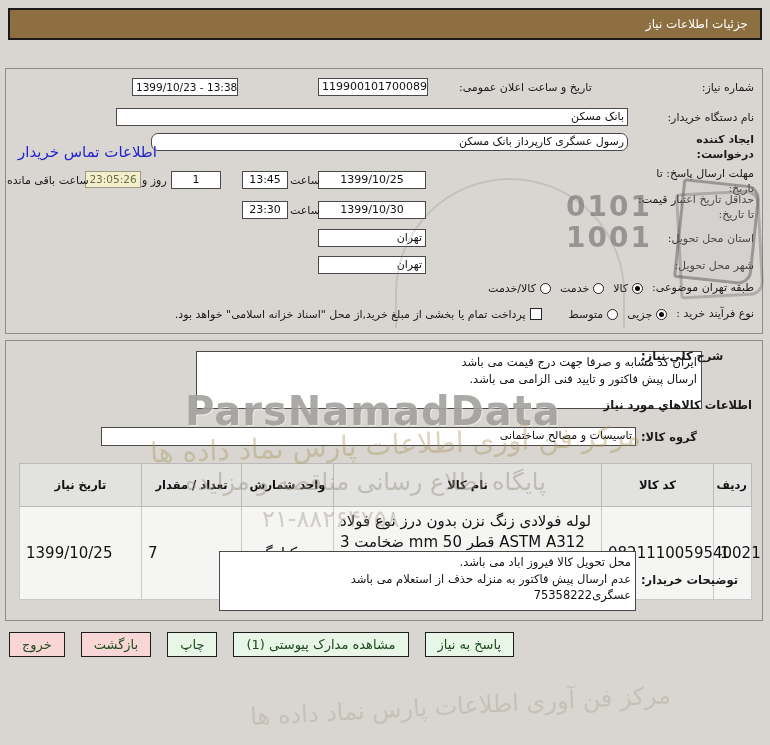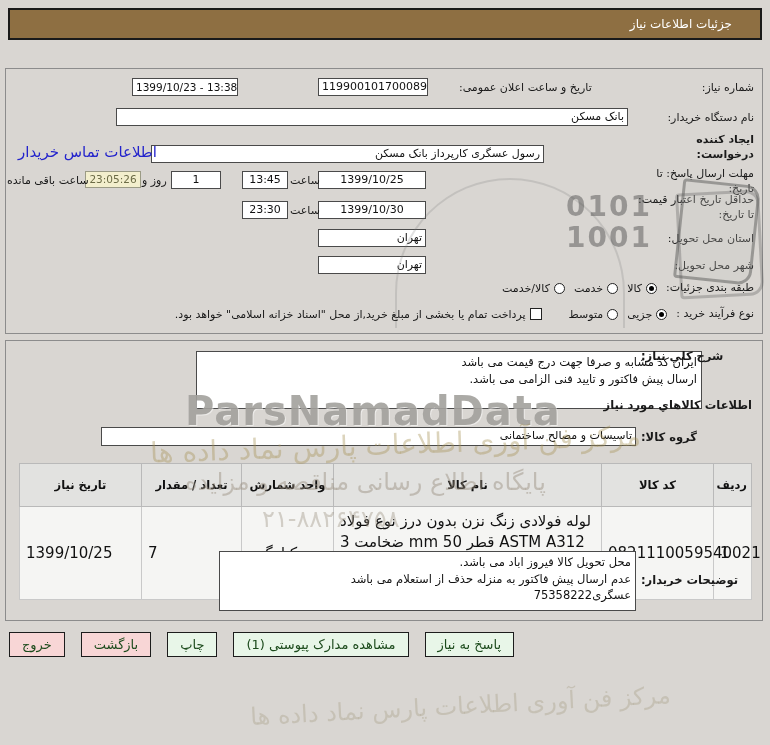--- a/index.html
+++ b/index.html
@@ -10,21 +10,21 @@
     direction:rtl;
     overflow:hidden;
     position:relative;
   }
   .page { position:absolute; inset:0; }
 
   .titlebar {
     position:absolute; left:8px; right:8px; top:8px; height:32px;
     background:#8e6f42; border:2px solid #1a1a1a;
     color:#ffffff; font-size:12px;
-    display:flex; align-items:center; padding:0 28px;
+    display:flex; align-items:center; padding:0 12px;
   }
 
   .groupbox {
     position:absolute; border:1px solid #8c8c8c; background:transparent;
   }
   #box1 { left:5px; top:68px; width:758px; height:266px; }
   #box2 { left:5px; top:340px; width:758px; height:281px; }
 
   .lbl {
     position:absolute; font-size:11px; color:#1a1a1a;
@@ -154,21 +154,21 @@
 
     <div class="lbl" style="right:8px; top:12px;">شماره نیاز:</div>
     <div class="field center ltr" style="left:312px; top:9px; width:110px;">1199001017000894</div>
     <div class="lbl" style="left:425px; top:12px;margin-left:28px;">تاریخ و ساعت اعلان عمومی:</div>
     <div class="field center ltr" style="left:126px; top:9px; width:106px; font-size:10.5px;">1399/10/23 - 13:38</div>
 
     <div class="lbl" style="right:8px; top:42px;">نام دستگاه خریدار:</div>
     <div class="field rightal" style="left:110px; top:39px; width:512px;">بانک مسکن</div>
 
     <div class="lbl wrap" style="right:8px; top:64px; width:95px;font-weight:bold;">ایجاد کننده درخواست:</div>
-    <div class="field rightal" style="left:145px; top:76px; width:393px;">رسول عسگری کارپرداز بانک مسکن</div>
+    <div class="field rightal" style="left:145px; top:64px; width:477px;border-radius:7px;">رسول عسگری کارپرداز بانک مسکن</div>
     <div class="link" style="left:12px; top:74px;">اطلاعات تماس خریدار</div>
 
     <div class="lbl wrap" style="right:8px; top:98px; width:105px;">مهلت ارسال پاسخ: تا تاریخ:</div>
     <div class="field center ltr" style="left:312px; top:102px; width:108px;">1399/10/25</div>
     <div class="lbl" style="left:284px; top:105px;">ساعت</div>
     <div class="field center ltr" style="left:236px; top:102px; width:46px;">13:45</div>
     <div class="field center ltr" style="left:165px; top:102px; width:50px;">1</div>
     <div class="lbl" style="left:136px; top:105px;">روز و</div>
     <div class="countdown" style="left:79px; top:102px; width:56px;">23:05:26</div>
     <div class="lbl" style="left:1px; top:105px;">ساعت باقی مانده</div>
@@ -178,21 +178,21 @@
     <div class="lbl" style="left:284px; top:135px;">ساعت</div>
     <div class="field center ltr" style="left:236px; top:132px; width:46px;">23:30</div>
 
     <div class="lbl" style="right:8px; top:163px;">استان محل تحویل:</div>
     <div class="field rightal" style="left:312px; top:160px; width:108px;">تهران</div>
 
     <div class="lbl" style="right:8px; top:190px;">شهر محل تحویل:</div>
     <div class="field rightal" style="left:312px; top:187px; width:108px;">تهران</div>
 
     <div class="optrow" style="right:8px; top:212px;">
-      <span class="lbl" style="position:static;">طبقه بندی جزئیات:</span>
+      <span class="lbl" style="position:static;">طبقه تهران موضوعی:</span>
       <span class="opt">
         <span class="radio checked"></span>
         <span>کالا</span>
       </span>
       <span class="opt">
         <span class="radio"></span>
         <span>خدمت</span>
       </span>
       <span class="opt">
         <span class="radio"></span>

